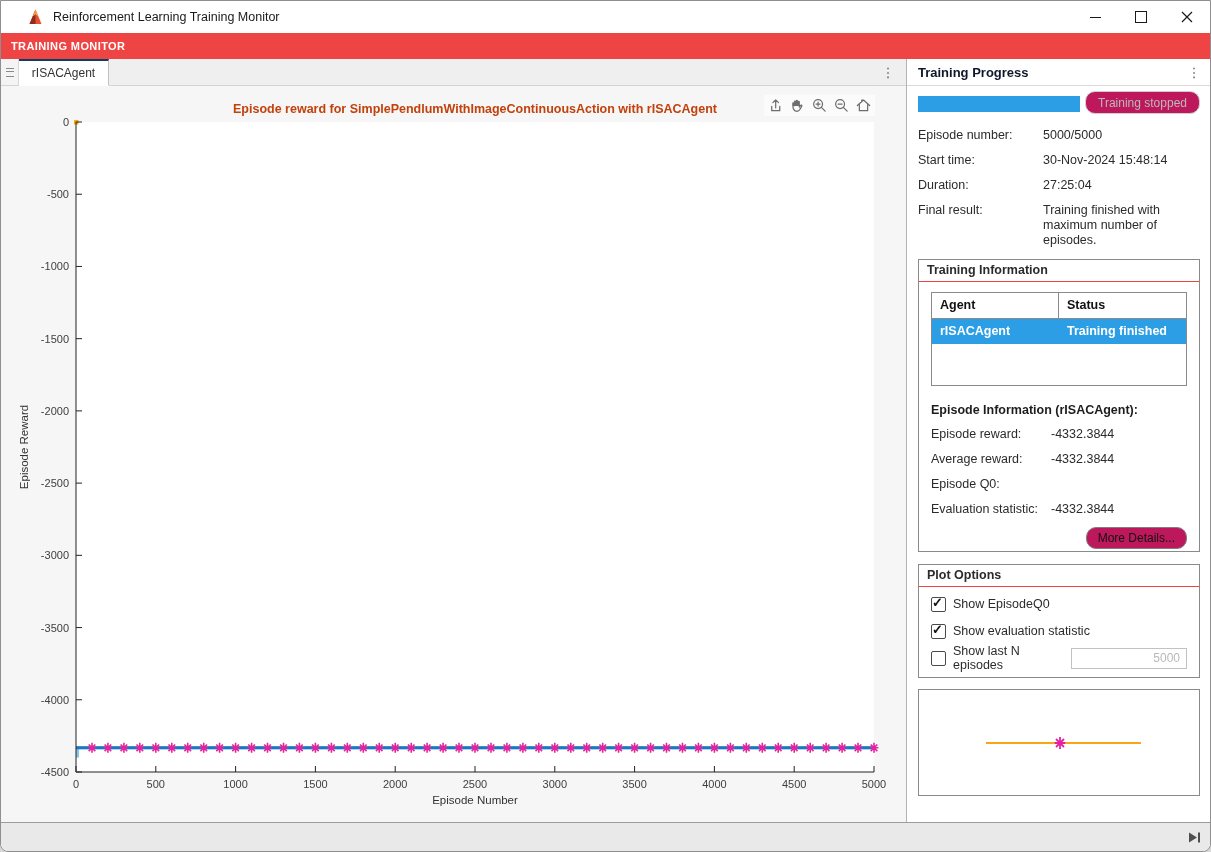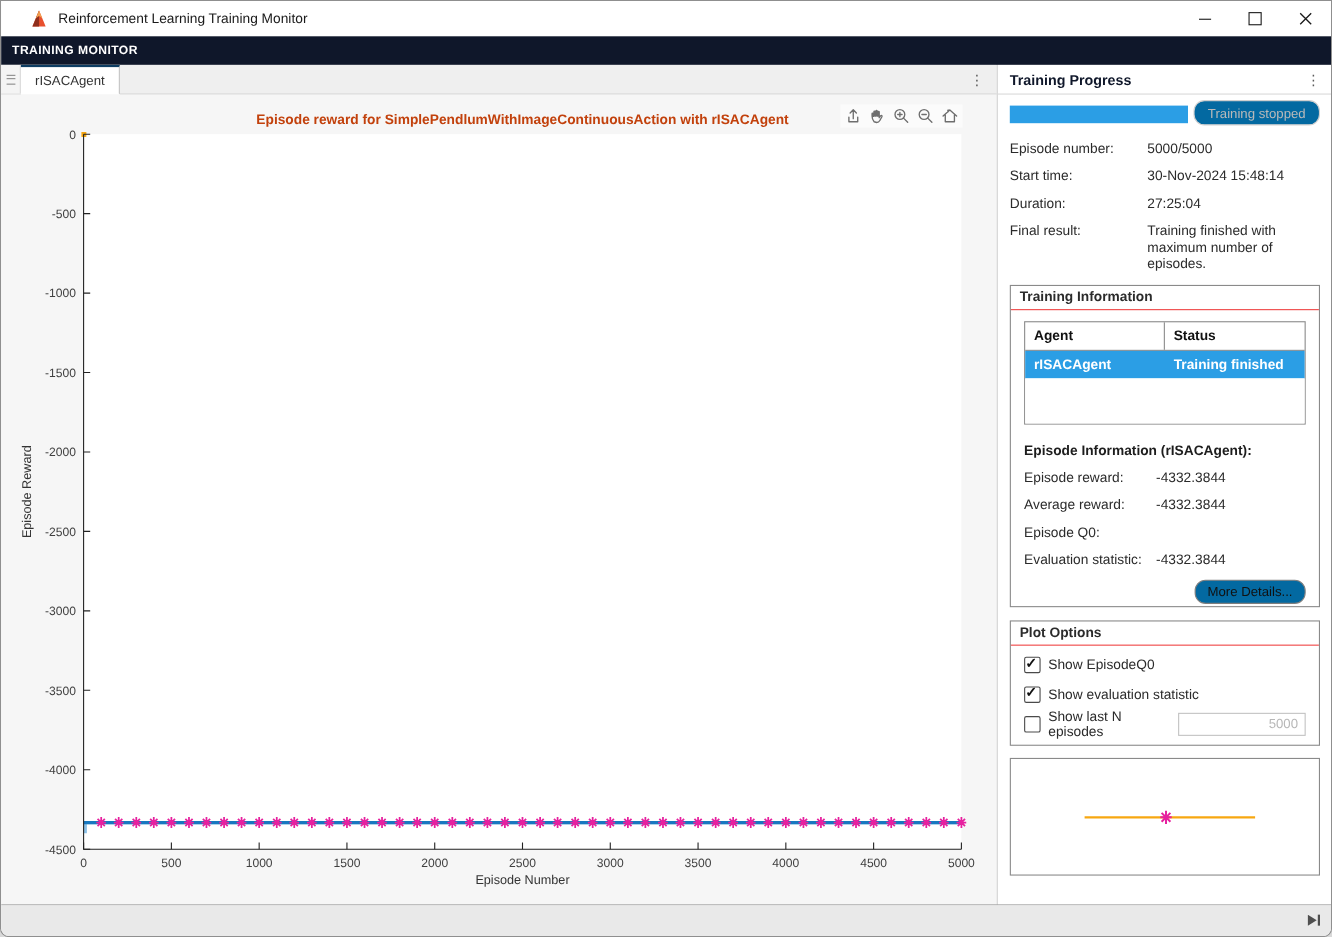--- a/index.html
+++ b/index.html
@@ -7,21 +7,21 @@
           box-sizing:border-box;overflow:hidden;border-radius:0 0 8px 8px;}
   
   .titlebar{position:absolute;top:0;left:0;right:0;height:32px;background:#ffffff;display:flex;align-items:center;}
   .app-icon{margin-left:26px;display:flex;align-items:center;}
   .title-text{margin-left:9px;font-size:12.5px;color:#1a1a1a;}
   .win-controls{margin-left:auto;display:flex;height:100%;}
   .win-btn{width:46px;height:100%;display:flex;align-items:center;justify-content:center;cursor:default;}
   .glyph-min{width:11px;height:1px;background:#1a1a1a;display:block;}
   .glyph-max{width:10px;height:10px;border:1.1px solid #1a1a1a;display:block;}
   
-  .ribbon{position:absolute;top:32px;left:0;right:0;height:26px;background:#0f172a;display:flex;align-items:center;}
+  .ribbon{position:absolute;top:32px;left:0;right:0;height:26px;background:#ef4444;display:flex;align-items:center;}
   .ribbon span{color:#ffffff;font-size:11px;font-weight:bold;letter-spacing:.4px;margin-left:10px;}
   
   .body{position:absolute;top:58px;left:0;right:0;bottom:28px;display:flex;}
   .left{width:906px;border-right:1px solid #b3b3b3;display:flex;flex-direction:column;box-sizing:border-box;}
   .right{flex:1;position:relative;background:#ffffff;}
   
   .tabbar{height:26px;background:#efefef;border-bottom:1px solid #d4d4d4;display:flex;align-items:stretch;position:relative;}
   .grip{width:17px;border-right:1px solid #d8d8d8;display:flex;align-items:center;justify-content:center;background:#f4f4f4;}
   .grip-lines{width:8px;height:7px;border-top:1px solid #8a8a8a;border-bottom:1px solid #8a8a8a;position:relative;display:block;}
   .grip-lines::after{content:"";position:absolute;left:0;right:0;top:2.5px;height:1px;background:#8a8a8a;}
@@ -43,21 +43,21 @@
   .tick{font-size:11px;fill:#404040;font-family:"Liberation Sans",sans-serif;}
   .axlabel{font-size:11.5px;fill:#333333;font-family:"Liberation Sans",sans-serif;}
   
   .right-header{position:absolute;top:0;left:0;right:0;height:26px;border-bottom:1px solid #d9d9d9;
                 display:flex;align-items:center;}
   .right-header>span:first-child{margin-left:11px;font-size:13px;font-weight:600;color:#0f172a;}
   .right-header .ellipsis-btn{margin-left:auto;margin-right:6px;}
   .progress-row{position:absolute;top:32px;left:11px;right:10px;height:24px;}
   .pbar{position:absolute;left:0;top:5px;width:162px;height:16px;background:#e4e4e4;}
   .pfill{height:100%;background:#2b9ee5;}
-  .btn{font-family:"Liberation Sans",sans-serif;background:#0369a1;cursor:default;}
+  .btn{font-family:"Liberation Sans",sans-serif;background:#be185d;cursor:default;}
   .stop-btn{position:absolute;right:0;top:0;height:23px;padding:0 12px;font-size:12px;color:#b9b9b9;
             border:1px solid #cfcfcf;border-radius:10px;}
   .tp-rows{position:absolute;top:69px;left:11px;right:10px;}
   .kv-row{display:flex;margin-bottom:10px;font-size:12.5px;color:#2b2b2b;line-height:15px;justify-content:flex-end;}
   .kv-label{flex:none;width:125px;}
   .kv-value{flex:1;}
   .ei .kv-label{width:120px;}
   
   .box{position:absolute;left:11px;right:10px;border:1px solid #8a8a8a;background:#ffffff;box-sizing:border-box;}
   .ti-box{top:200px;height:293px;}

